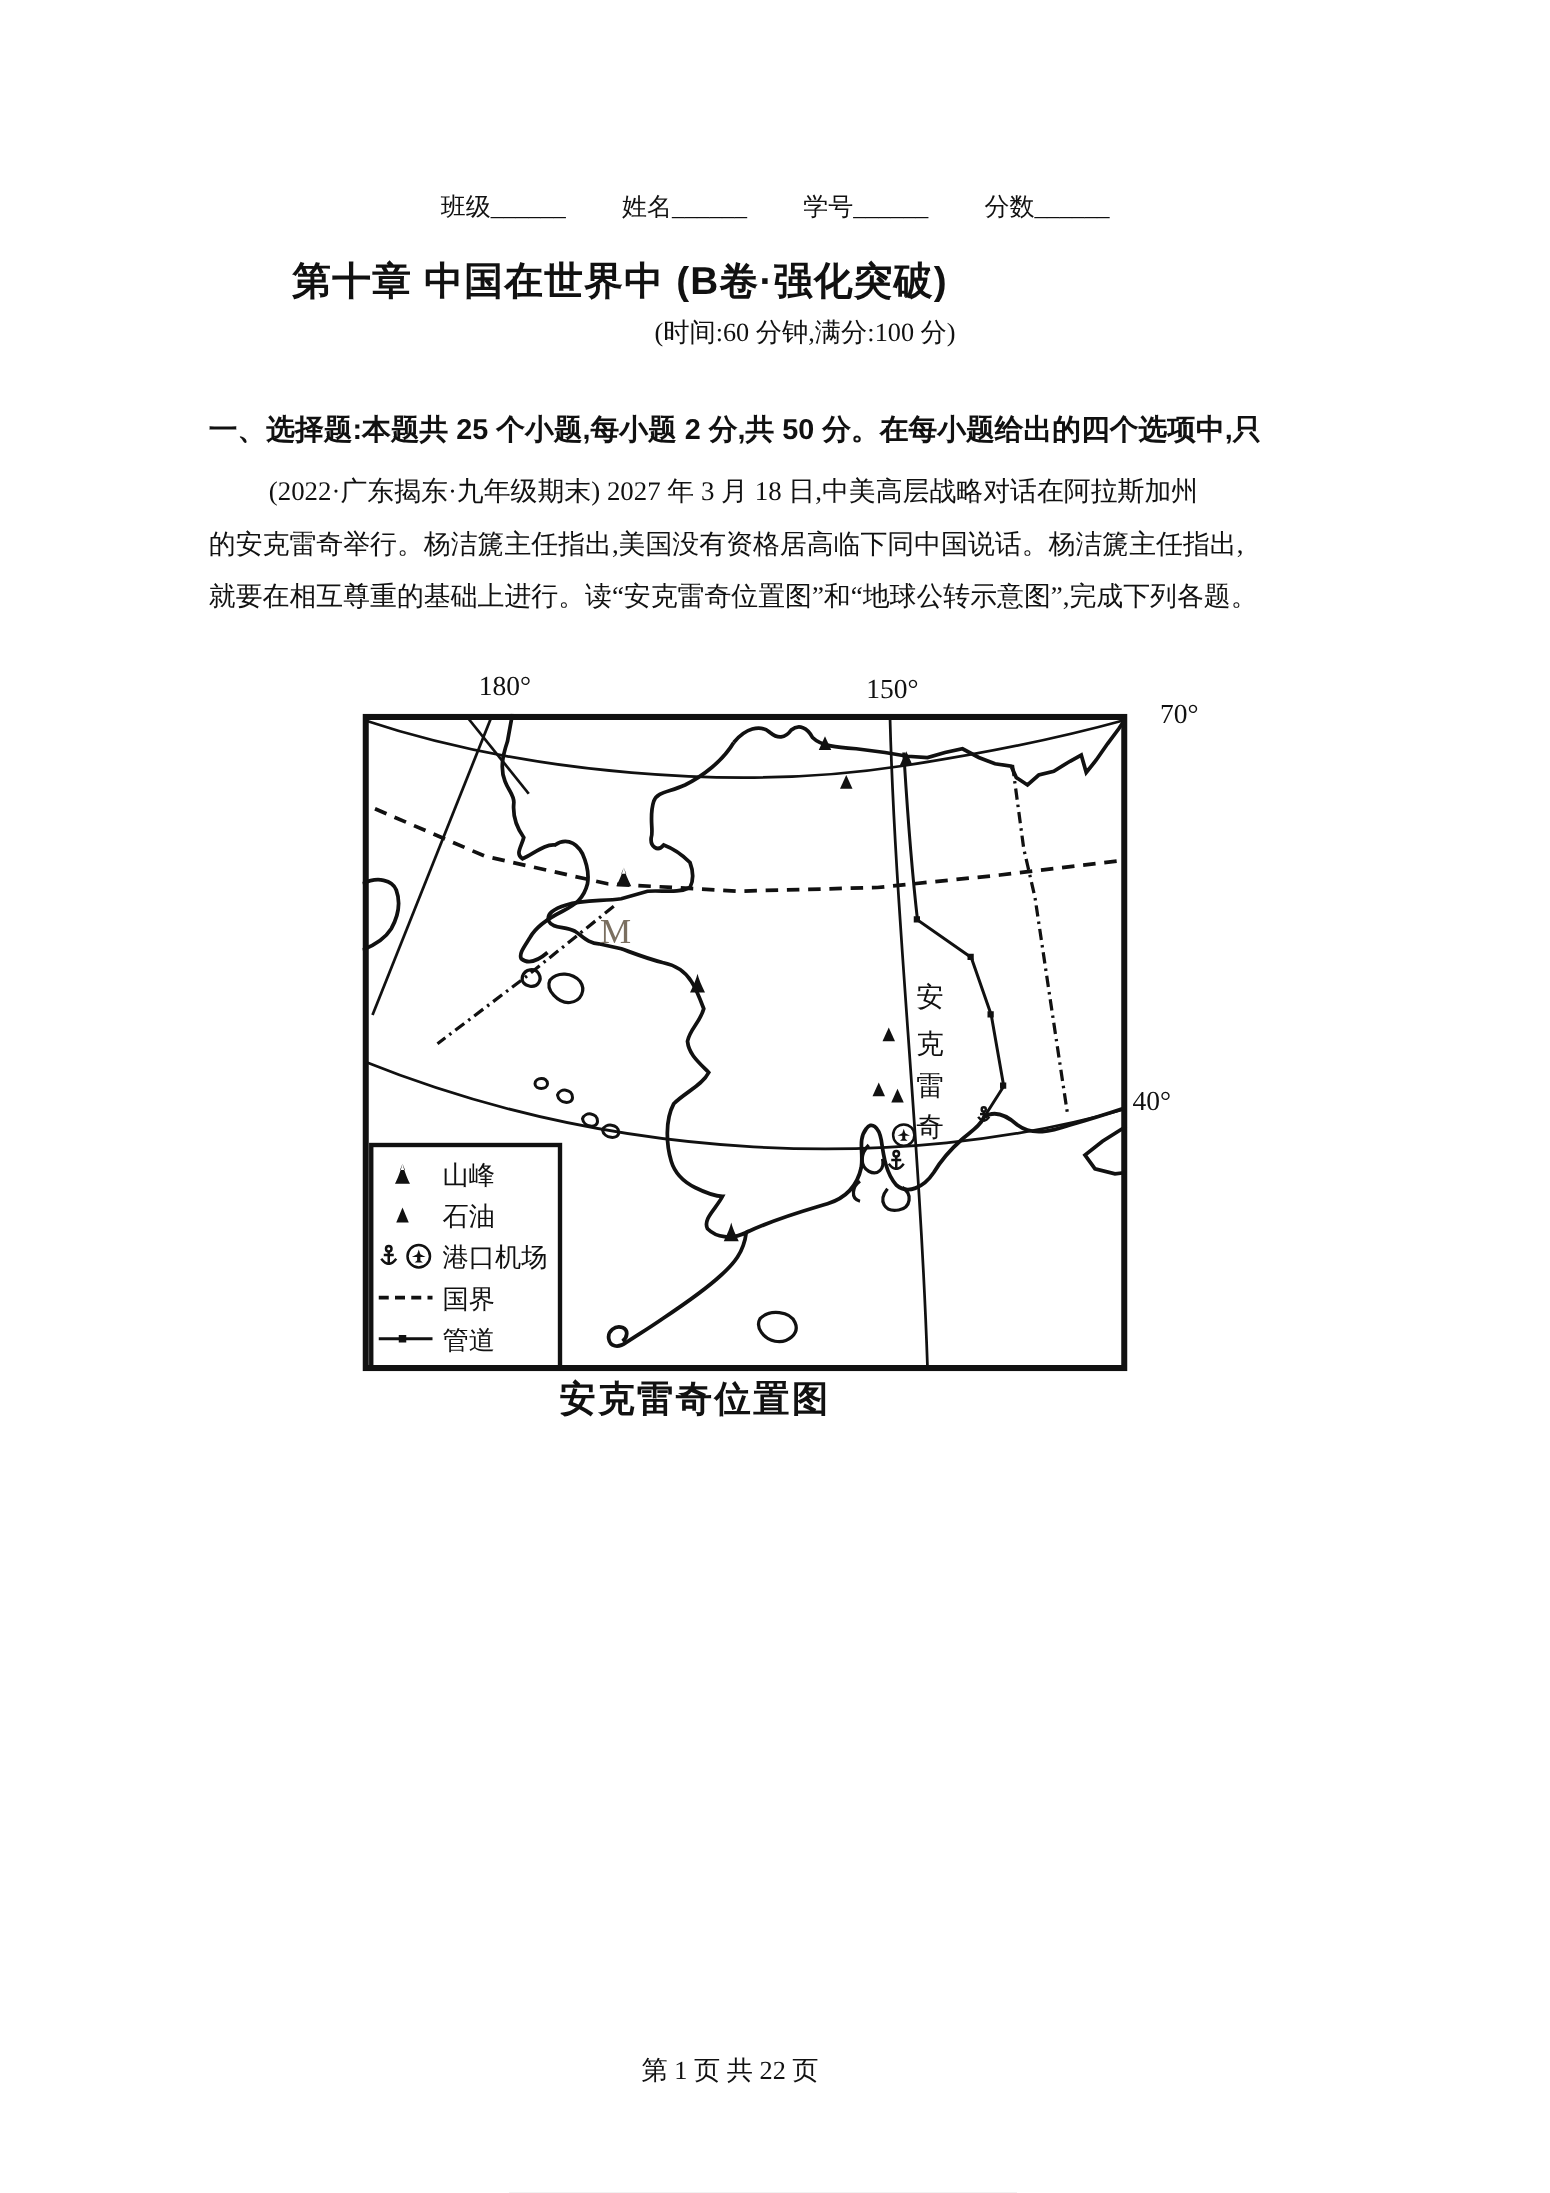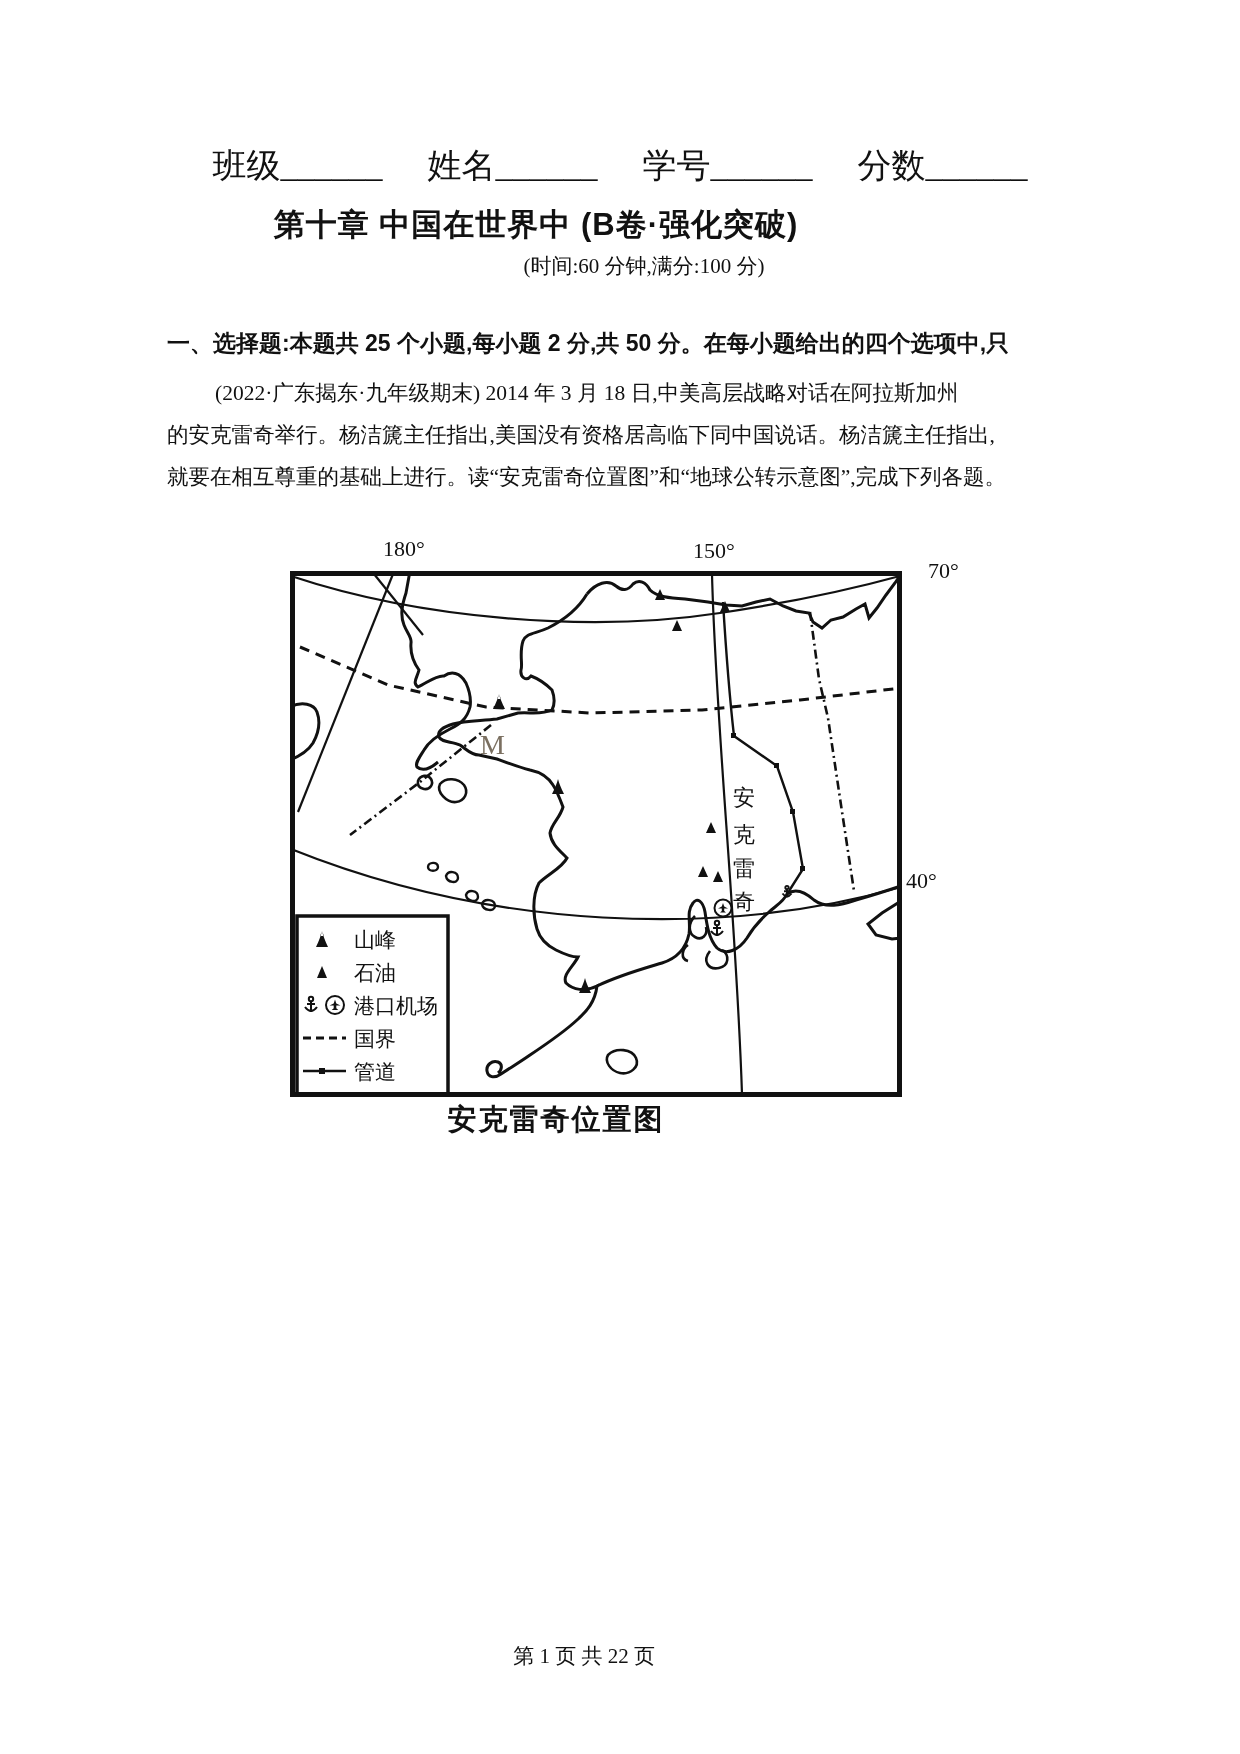--- a/index.html
+++ b/index.html
@@ -9,30 +9,30 @@
     margin:0 auto;
     background:#ffffff;
     font-family:"Liberation Serif","DejaVu Serif",serif;
     color:#111;
     overflow:hidden;
   }
   
   .header-row{
     position:absolute;left:0;top:148px;width:1240px;
     display:flex;justify-content:center;column-gap:45px;
-    font-size:34px;line-height:36px;
+    font-size:20px;line-height:36px;
   }
   .blank-field{white-space:nowrap;}
   .blank-line{letter-spacing:0;}
   
   .doc-title{
     position:absolute;left:0;top:204px;width:992px;
     text-align:center;
     font-family:"Liberation Sans","DejaVu Sans",sans-serif;
-    font-weight:700;font-size:31px;letter-spacing:1px;margin-left:40px;
+    font-weight:700;font-size:31px;letter-spacing:1px;
   }
   .doc-subtitle{
     position:absolute;left:0;top:252px;width:1240px;
     text-align:center;font-size:21px;padding-left:24px;
   }
   
   .section-heading{
     position:absolute;left:167px;top:288px;width:920px;
     font-family:"Liberation Sans","DejaVu Sans",sans-serif;
     font-weight:700;font-size:23px;line-height:42px;margin-top:34px;
@@ -80,21 +80,21 @@
   </div>
 
   <div class="doc-title">第十章 中国在世界中 (B卷·强化突破)</div>
   <div class="doc-subtitle">(时间:60 分钟,满分:100 分)</div>
 
   <div class="section-heading">
     <div>一、选择题:本题共 25 个小题,每小题 2 分,共 50 分。在每小题给出的四个选项中,只</div>
   </div>
 
   <div class="intro">
-    <div class="indent">(2022·广东揭东·九年级期末) 2014 年 3 月 18 日,中美高层战略对话在阿拉斯加州</div>
+    <div class="indent">(2022·广东揭东·九年级期末) 2027 年 3 月 18 日,中美高层战略对话在阿拉斯加州</div>
     <div>的安克雷奇举行。杨洁篪主任指出,美国没有资格居高临下同中国说话。杨洁篪主任指出,</div>
     <div>就要在相互尊重的基础上进行。读“安克雷奇位置图”和“地球公转示意图”,完成下列各题。</div>
   </div>
 
   <div class="coord-label lbl-180">180°</div>
   <div class="coord-label lbl-150">150°</div>
   <div class="coord-label lbl-70">70°</div>
   <div class="coord-label lbl-60">40°</div>
 
   <div class="map-wrap">

